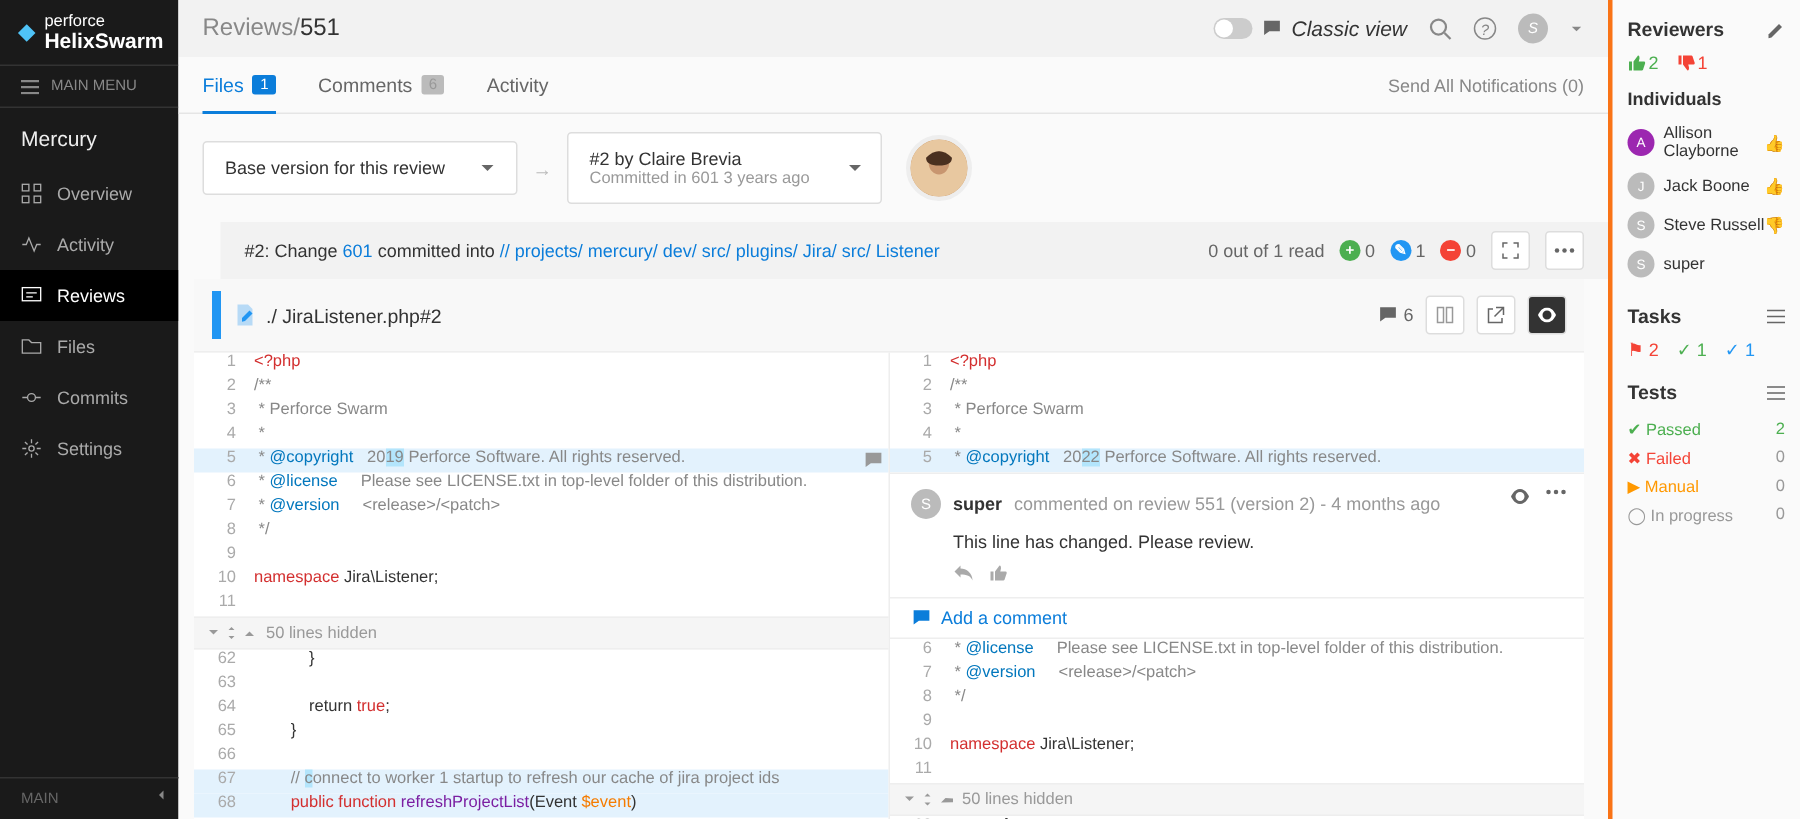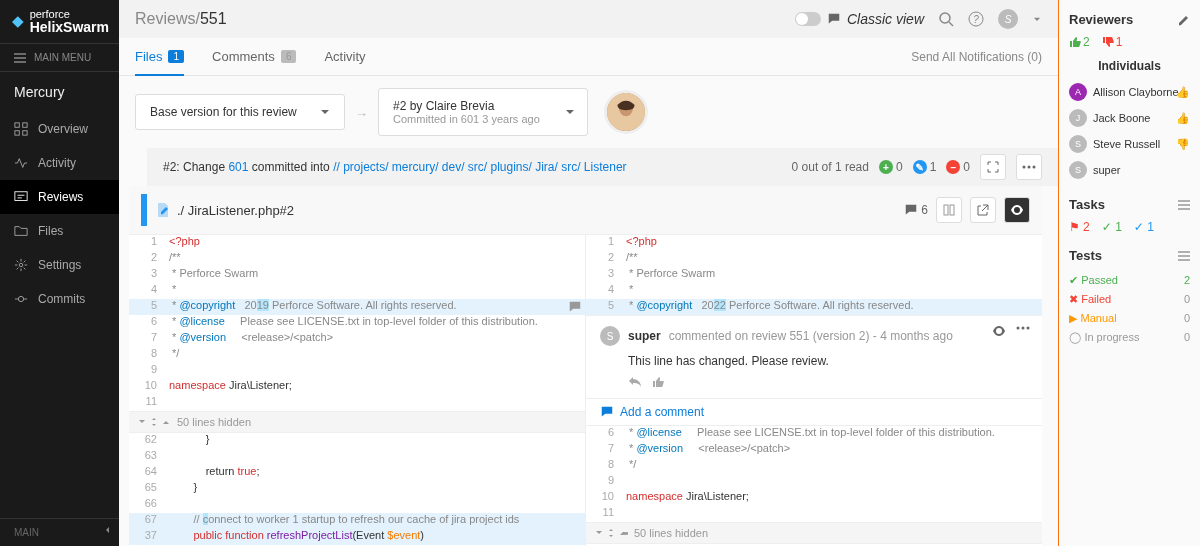--- a/index.html
+++ b/index.html
@@ -86,21 +86,21 @@
 .comment-block { background: #fff; border-top: 1px solid #eee; border-bottom: 1px solid #eee; padding: 10px 14px; position: relative; }
 .comment-hdr { display: flex; align-items: center; gap: 8px; font-size: 12px; }
 .comment-hdr .who { font-weight: 600; }
 .comment-hdr .meta { color: #999; }
 .comment-body { margin: 8px 0 8px 28px; font-size: 12px; color: #333; }
 .comment-footer { margin-left: 28px; display: flex; gap: 10px; color: #aaa; }
 .comment-actions { position: absolute; right: 12px; top: 10px; display: flex; gap: 10px; color: #888; }
 .add-comment { padding: 6px 14px; color: #0b7dda; font-size: 12px; display: flex; align-items: center; gap: 6px; border-bottom: 1px solid #eee; cursor: pointer; }
 
 
-.rightpanel { width: 142px; background: #fafafa; border-left: 1px solid #f97316; padding: 12px 10px; font-size: 12px; overflow-y: auto; text-align: center; }
+.rightpanel { width: 128px; background: #fafafa; border-left: 3px solid #f97316; padding: 12px 10px; font-size: 12px; overflow-y: auto; }
 .rp-section { margin-bottom: 14px; }
 .rp-title { font-weight: 600; font-size: 13px; margin-bottom: 8px; display: flex; align-items: center; justify-content: space-between; }
 .vote-row { display: flex; gap: 12px; align-items: center; font-size: 12px; }
 .vote-up { color: #4caf50; display: flex; align-items: center; gap: 2px; }
 .vote-down { color: #f44336; display: flex; align-items: center; gap: 2px; }
 .rp-sub { font-weight: 600; margin: 10px 0 6px; font-size: 12px; }
 .reviewer-row { display: flex; align-items: center; gap: 6px; padding: 4px 0; font-size: 11px; position: relative; }
 .reviewer-row .mini-avatar { width: 18px; height: 18px; border-radius: 50%; background: #bbb; color: #fff; display: flex; align-items: center; justify-content: center; font-size: 9px; flex-shrink: 0; }
 .reviewer-row .thumb { position: absolute; right: 0; font-size: 11px; }
 .thumb.up { color: #4caf50; }
@@ -158,31 +158,31 @@
       <span>Reviews</span>
     </div>
     <div class="nav-item">
       <svg viewBox="0 0 16 16">
           <path fill="none" stroke="currentColor" d="M1 3h5l2 2h7v8H1z"></path>
         </svg>
       <span>Files</span>
     </div>
     <div class="nav-item">
       <svg viewBox="0 0 16 16">
+          <circle cx="8" cy="8" r="3" fill="none" stroke="currentColor"></circle>
+          <path stroke="currentColor" d="M1 8h4M11 8h4"></path>
+        </svg>
+      <span>Commits</span>
+    </div>
+    <div class="nav-item">
+      <svg viewBox="0 0 16 16">
           <circle cx="8" cy="8" r="2" fill="none" stroke="currentColor"></circle>
           <path fill="none" stroke="currentColor" d="M8 1v3M8 12v3M1 8h3M12 8h3M3 3l2 2M11 11l2 2M13 3l-2 2M5 11l-2 2"></path>
         </svg>
       <span>Settings</span>
-    </div>
-    <div class="nav-item">
-      <svg viewBox="0 0 16 16">
-          <circle cx="8" cy="8" r="3" fill="none" stroke="currentColor"></circle>
-          <path stroke="currentColor" d="M1 8h4M11 8h4"></path>
-        </svg>
-      <span>Commits</span>
     </div>
     <div class="sidebar-footer">
       <span>MAIN</span>
       <span class="sidebar-collapse">
         <svg width="10" height="10" viewBox="0 0 10 10">
             <path fill="currentColor" d="M6 2L3 5l3 3z"></path>
           </svg>
       </span>
     </div>
   </div>
@@ -402,21 +402,21 @@
             </div>
           <div class="line">
               <span class="lineno">66</span>
               <span class="code"></span>
             </div>
           <div class="line hl-changed">
               <span class="lineno">67</span>
               <span class="code"><span class="com">        // </span><span class="com num-hl">c</span><span class="com">onnect to worker 1 startup to refresh our cache of jira project ids</span></span>
             </div>
           <div class="line hl-changed">
-              <span class="lineno">37</span>
+              <span class="lineno">68</span>
               <span class="code"><span class="kw">        public function </span><span class="fn">refreshProjectList</span><span>(Event </span><span class="var">$event</span><span>)</span></span>
             </div>
           <div class="line">
               <span class="lineno">69</span>
               <span class="code">        {</span>
             </div>
         </div>
 
         <div class="pane">
           <div class="line">

